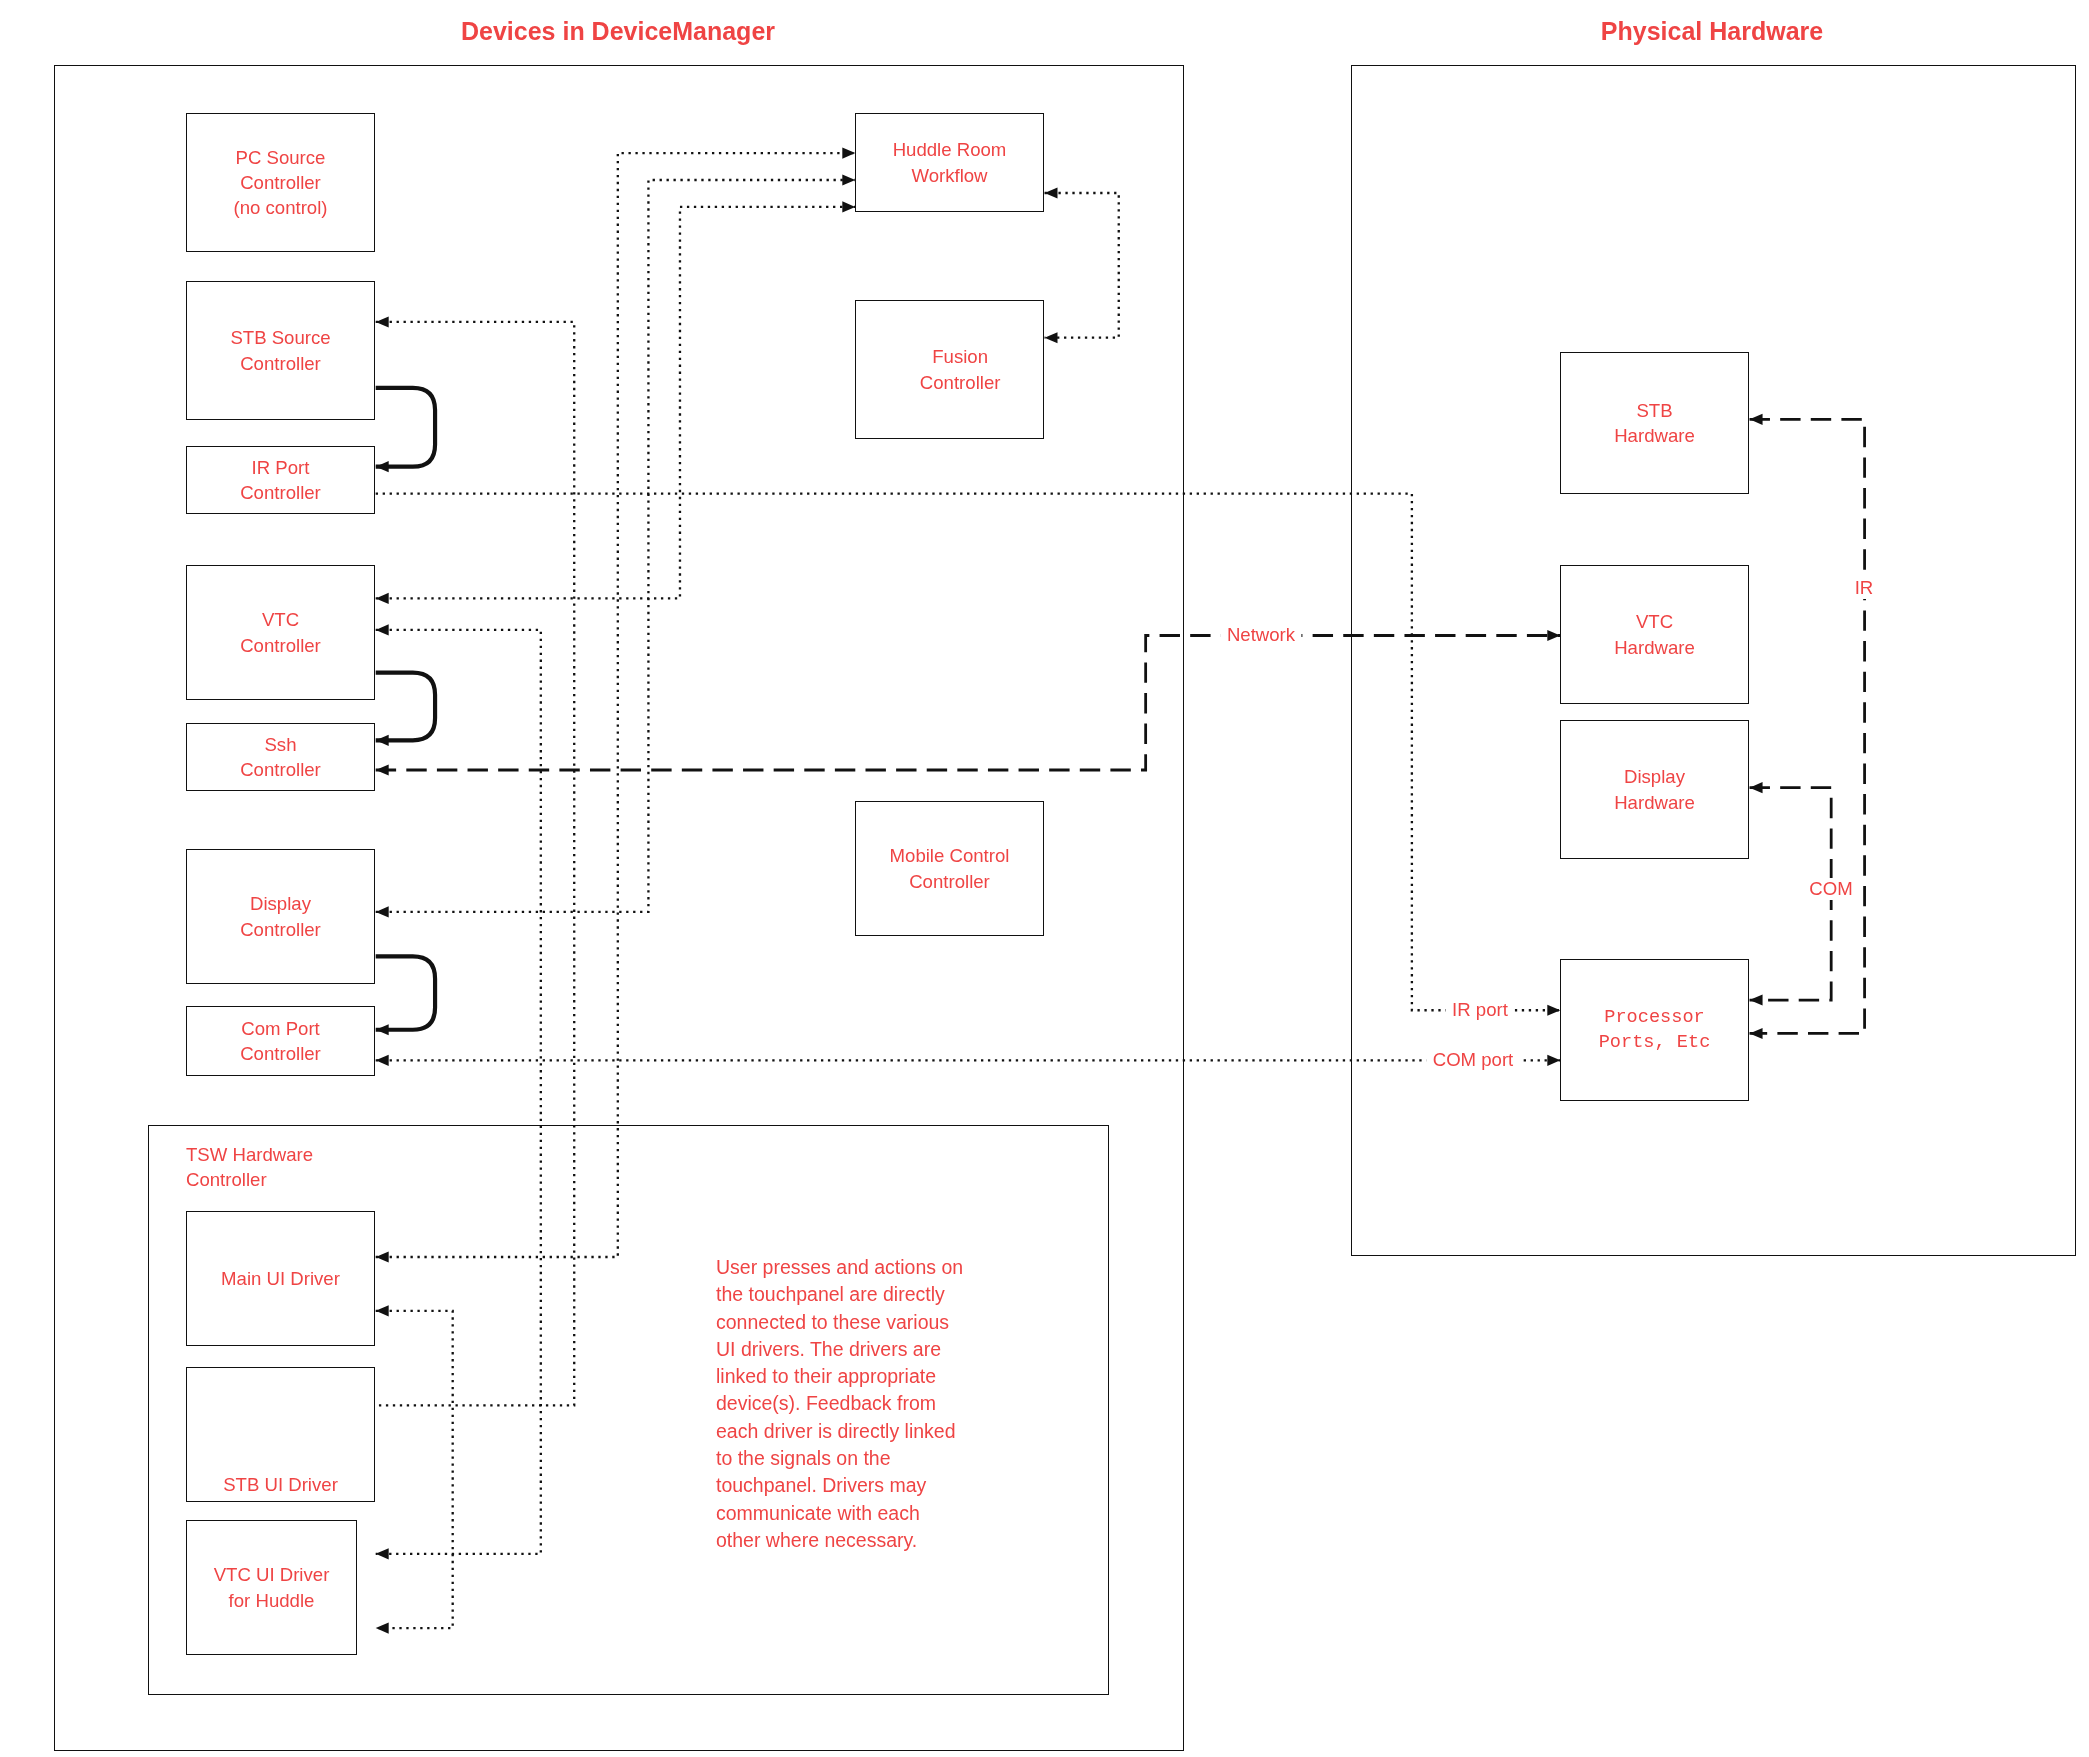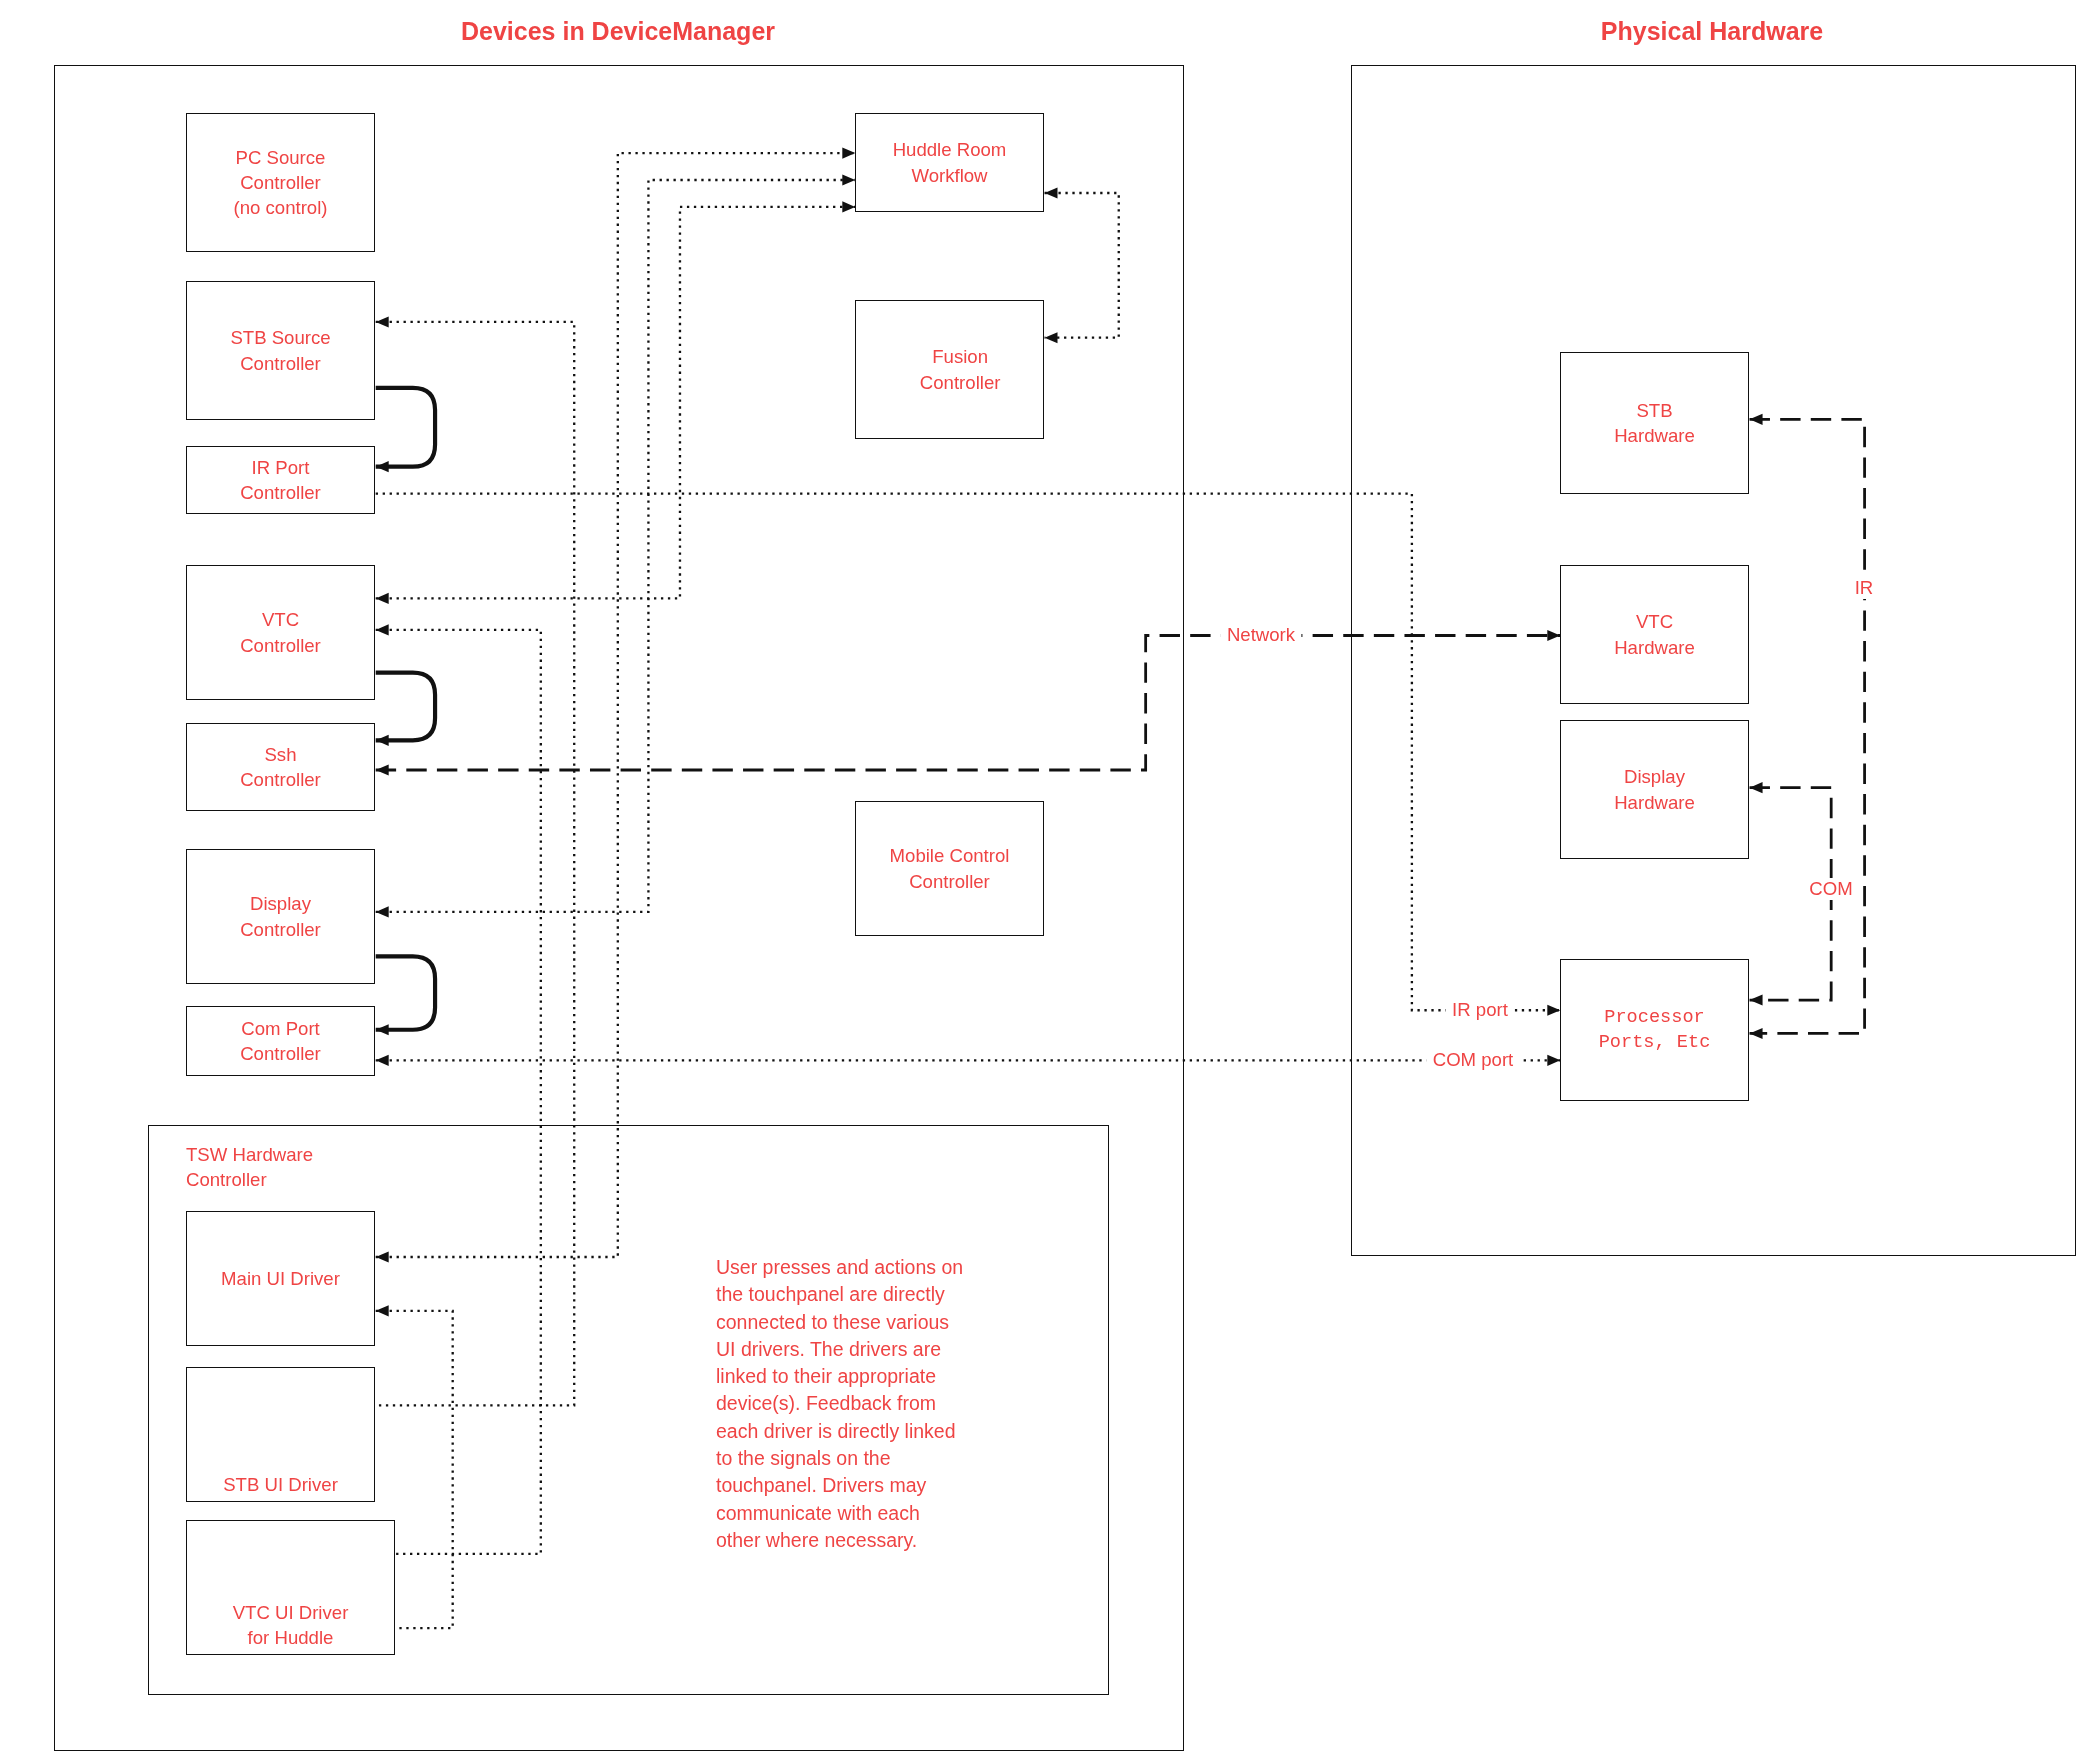--- a/index.html
+++ b/index.html
@@ -68,21 +68,21 @@
 (no control)</span></div>
   <div class="node" style="left:186px;top:281px;width:189px;height:139px;">
     <span>STB Source
 Controller</span></div>
   <div class="node" style="left:186px;top:446px;width:189px;height:68px;">
     <span>IR Port
 Controller</span></div>
   <div class="node" style="left:186px;top:565px;width:189px;height:135px;">
     <span>VTC
 Controller</span></div>
-  <div class="node" style="left:186px;top:723px;width:189px;height:88px;">
+  <div class="node" style="left:186px;top:723px;width:189px;height:68px;">
     <span>Ssh
 Controller</span></div>
   <div class="node" style="left:186px;top:849px;width:189px;height:135px;">
     <span>Display
 Controller</span></div>
   <div class="node" style="left:186px;top:1006px;width:189px;height:70px;">
     <span>Com Port
 Controller</span></div>
 
   <div class="node" style="left:855px;top:113px;width:189px;height:99px;">
@@ -95,21 +95,21 @@
     <span>Mobile Control
 Controller</span></div>
 
 
   <div class="corner-label" style="left:186px;top:1142px;">TSW Hardware
 Controller</div>
   <div class="node" style="left:186px;top:1211px;width:189px;height:135px;">
     <span>Main UI Driver</span></div>
   <div class="node" style="left:186px;top:1367px;width:189px;height:135px;align-items:flex-end;">
     <span>STB UI Driver</span></div>
-  <div class="node" style="left:186px;top:1520px;width:209px;height:135px;align-items:flex-end;">
+  <div class="node" style="left:186px;top:1520px;width:171px;height:135px;">
     <span>VTC UI Driver
 for Huddle</span></div>
 
   <div class="note" style="left:716px;top:1254px;width:362px;">User presses and actions on
 the touchpanel are directly
 connected to these various
 UI drivers.  The drivers are
 linked to their appropriate
 device(s). Feedback from
 each driver is directly linked

